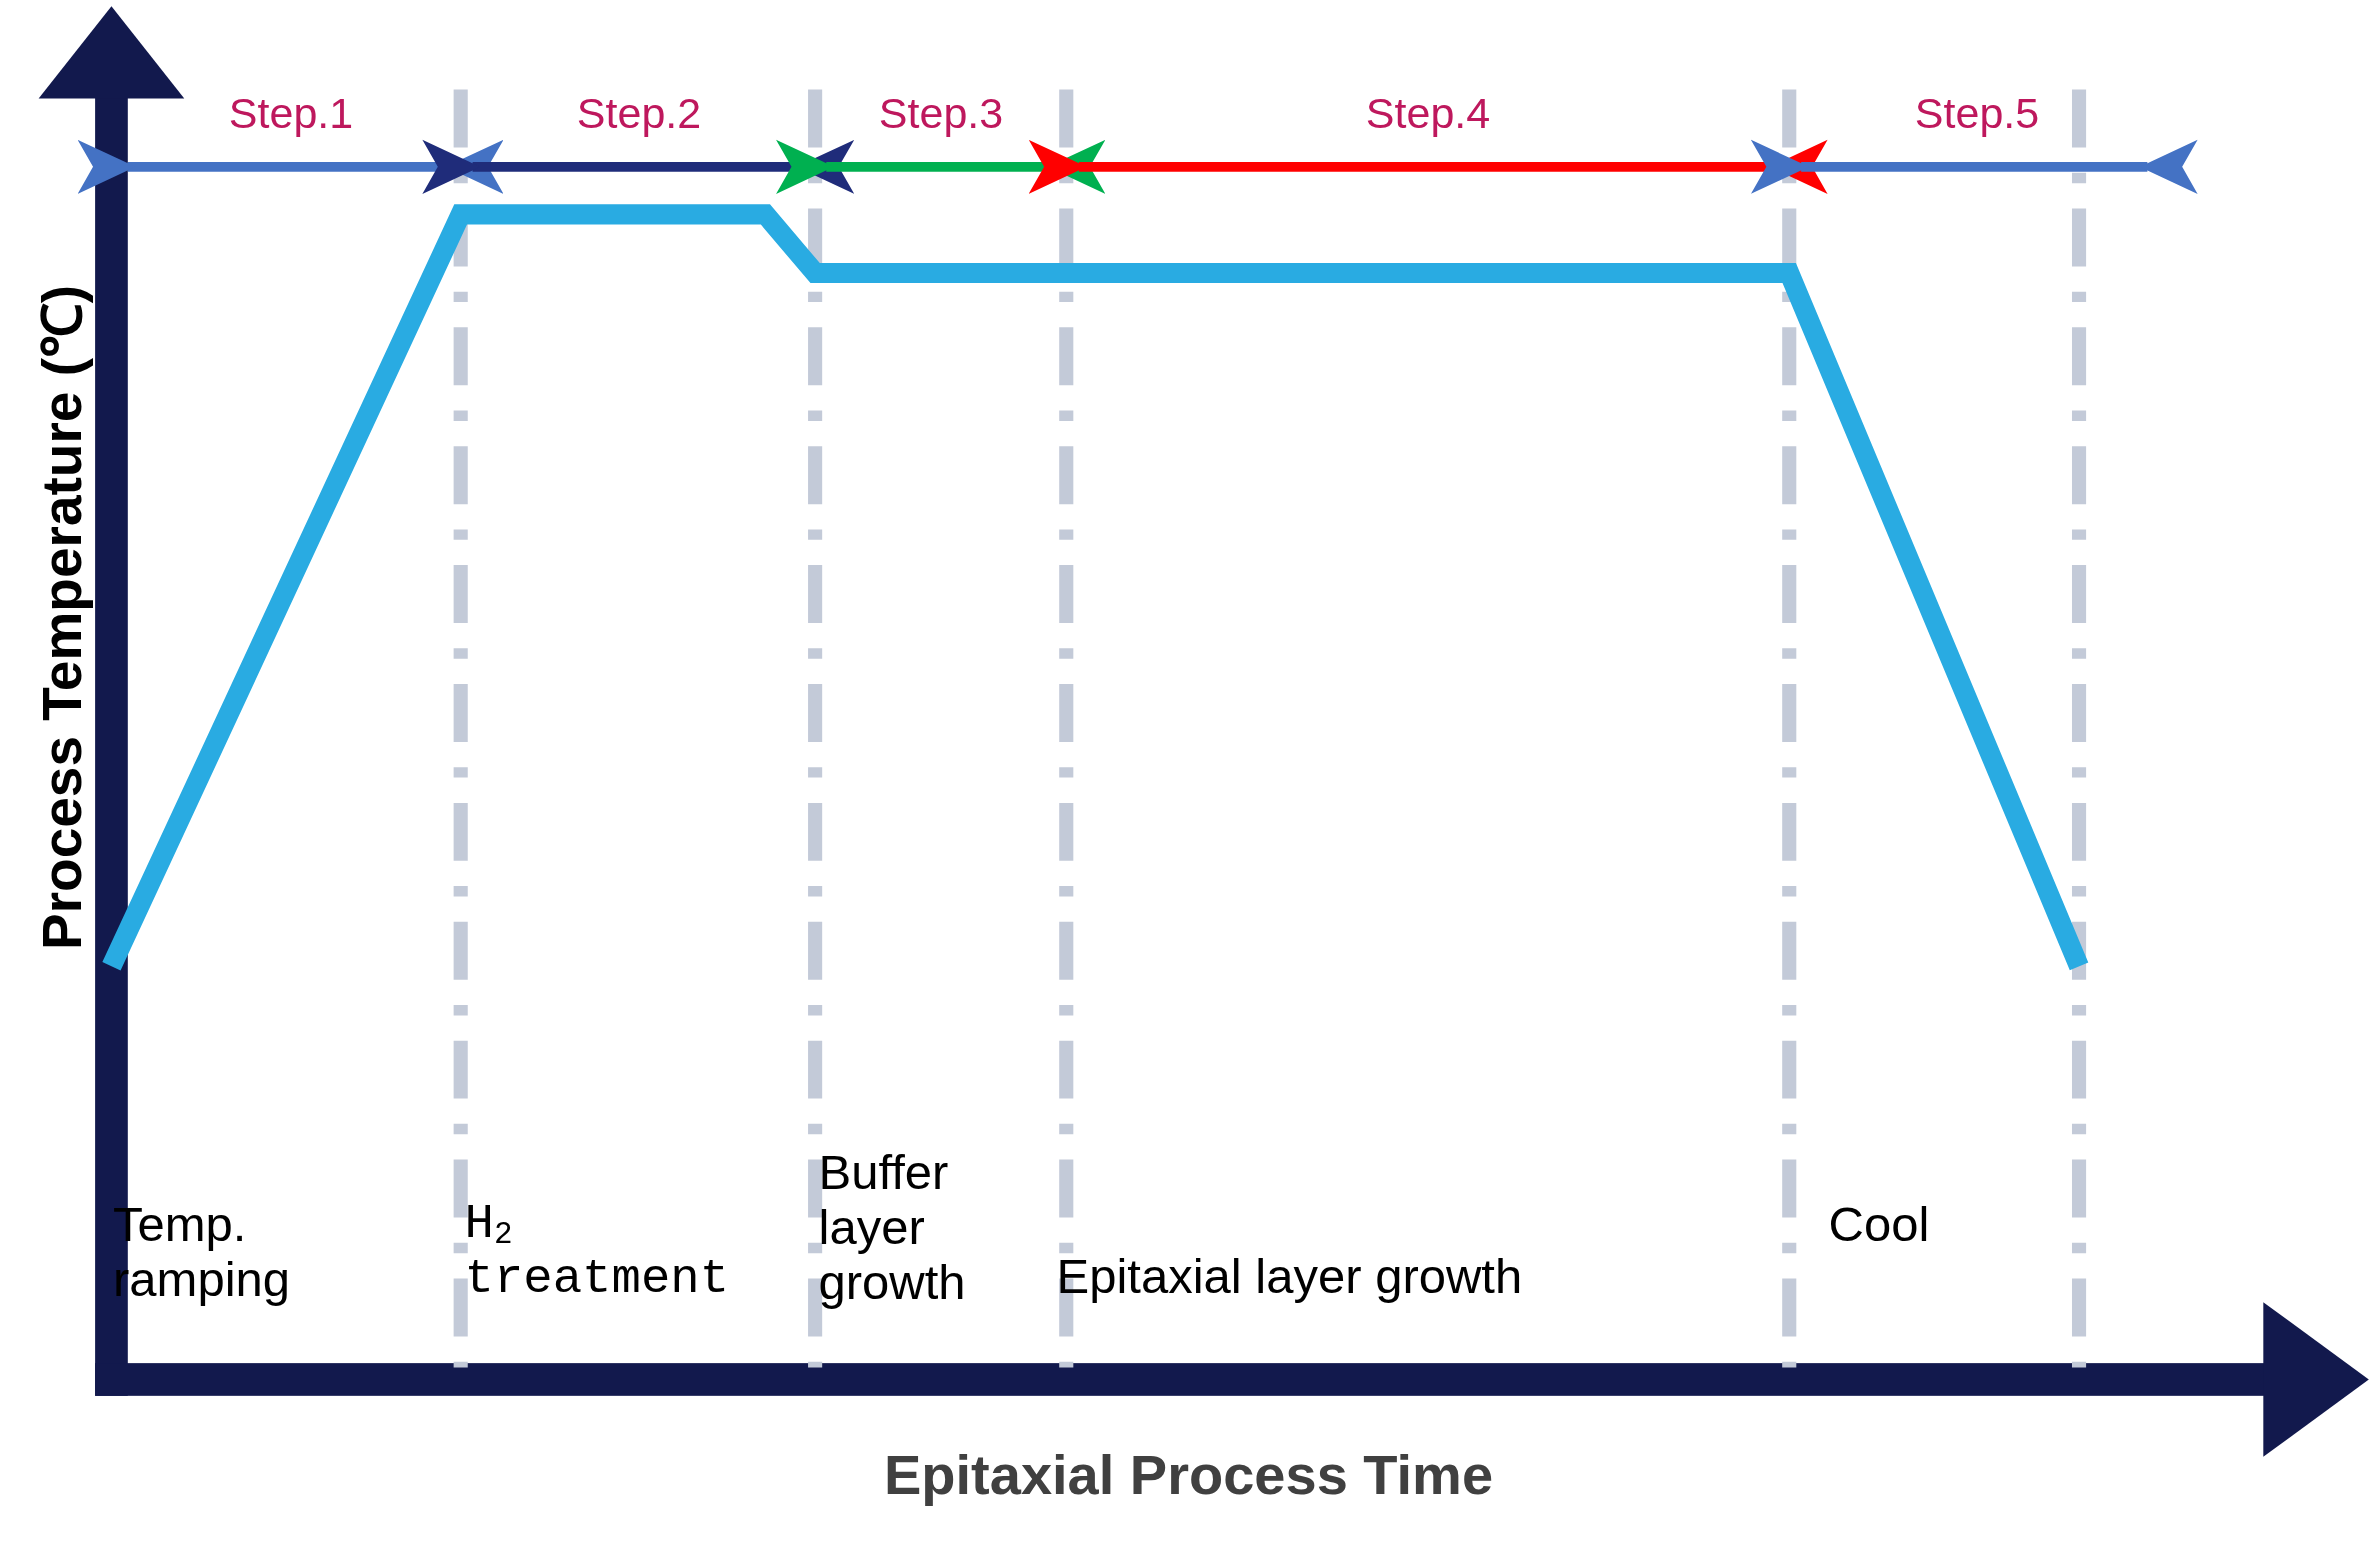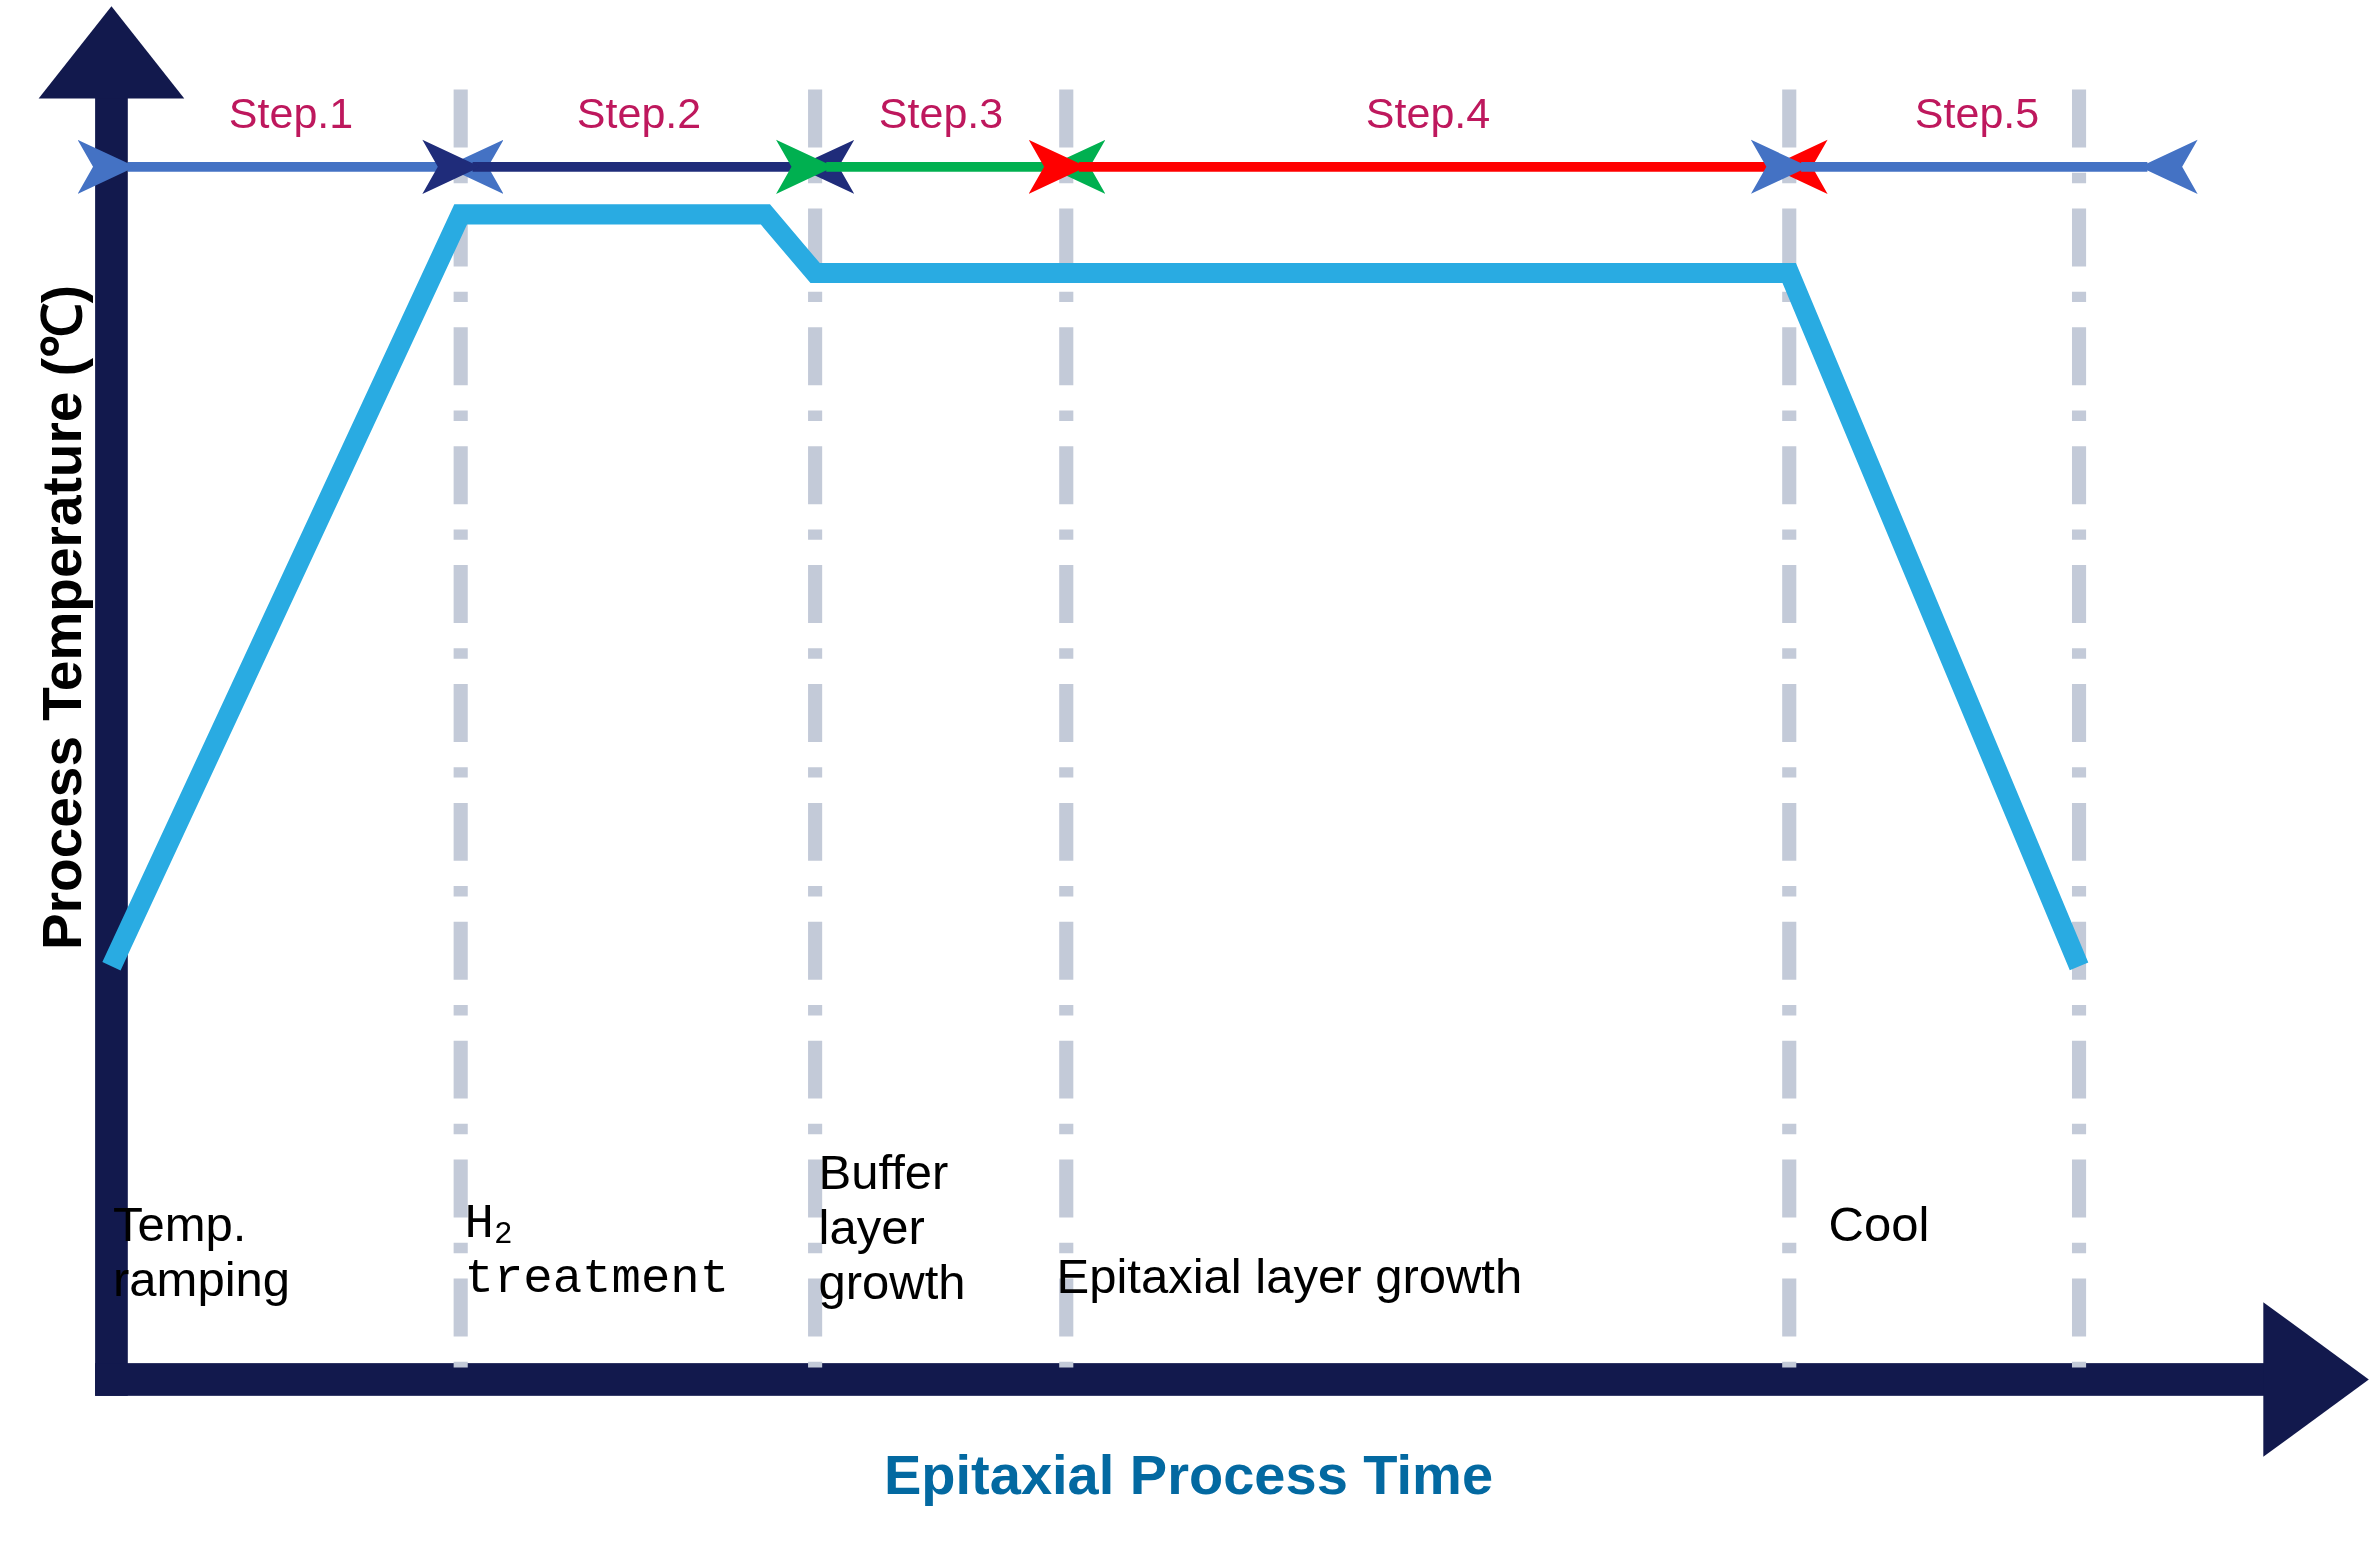--- a/index.html
+++ b/index.html
@@ -39,21 +39,21 @@
     white-space:nowrap;
   }
   #xlabel{
     position:absolute;
     left:0;
     top:1442px;
     width:2377px;
     text-align:center;
     font-size:56px;
     font-weight:bold;
-    color:#0369a1;
+    color:#404040;
     white-space:nowrap;
   }
 </style>
 </head>
 <body>
 
 <div id="stage">
 
   <svg class="layer" viewBox="0 0 3199 2089">
     <defs>

